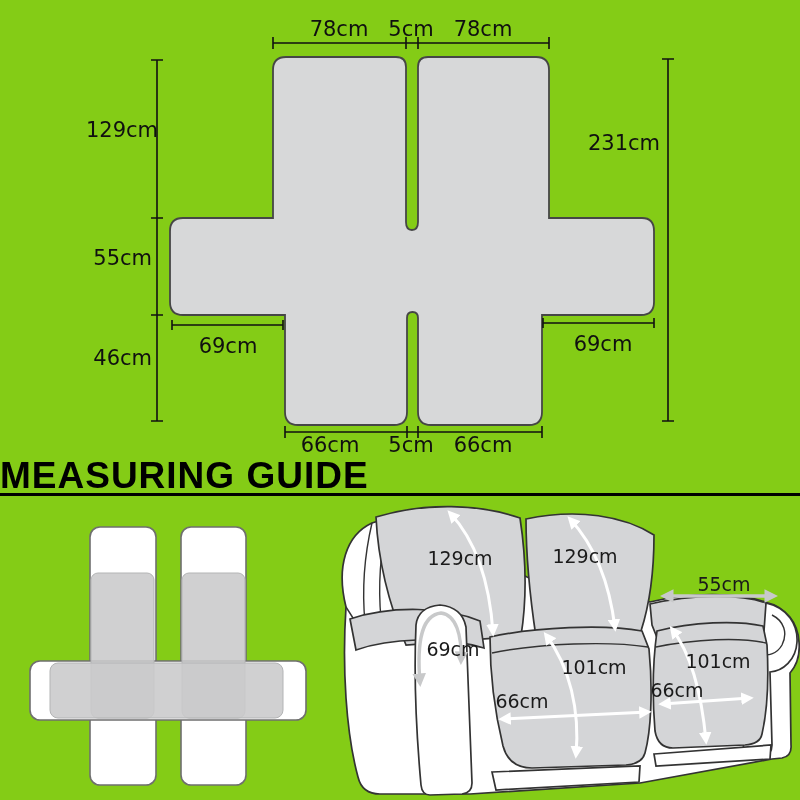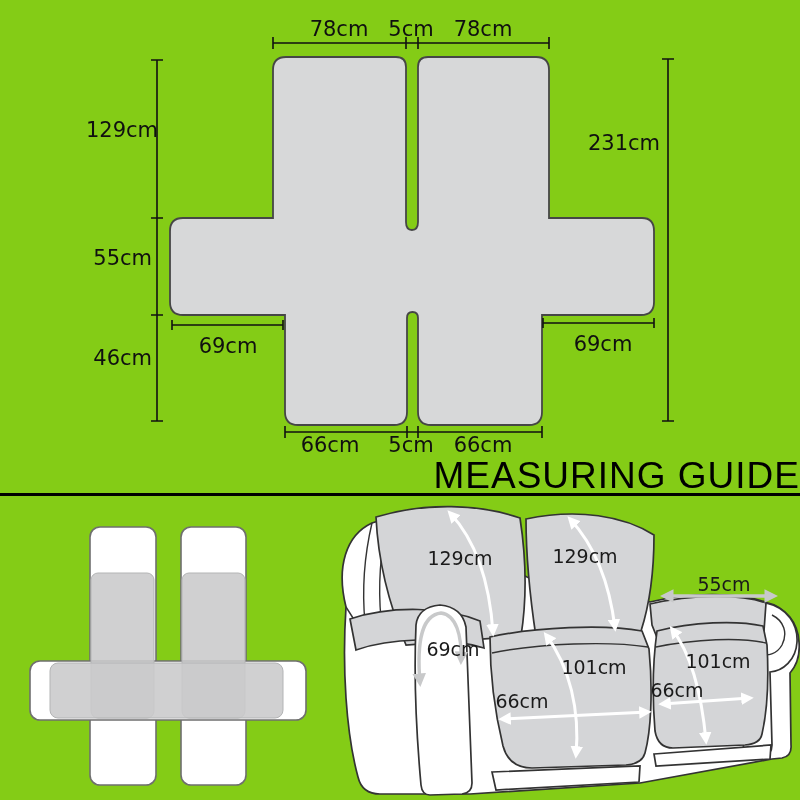--- a/index.html
+++ b/index.html
@@ -6,23 +6,23 @@
   #root{position:relative;width:800px;height:800px;background:#84cc16;overflow:hidden;
         font-family:"DejaVu Sans",sans-serif;}
   svg{position:absolute;display:block;}
   
   .pattern-shape{stroke:#464646;stroke-width:1.8;}
   .dim{stroke:#111;stroke-width:1.6;fill:none;}
   .dim-label{font-size:21px;fill:#101010;}
   .dim-label.end{text-anchor:end;}
   .dim-label.mid{text-anchor:middle;}
   
-  #heading{position:absolute;left:0;top:458px;width:100%;text-align:right;
+  #heading{position:absolute;left:0;top:458px;width:100%;text-align:left;
            font-family:"Liberation Sans","DejaVu Sans",sans-serif;
-           font-weight:400;font-size:37px;letter-spacing:1px;color:#000;line-height:36px;}
+           font-weight:700;font-size:37px;letter-spacing:1px;color:#000;line-height:36px;}
   #divider{position:absolute;left:0;top:493px;width:100%;height:3px;background:#000;}
   
   .schem-outline{fill:#ffffff;stroke:#6f6f6f;stroke-width:1.6;}
   .schem-gray{stroke:#b3b4b5;stroke-width:1;fill-opacity:0.88;}
   
   .sofa-line{fill:#ffffff;stroke:#333;stroke-width:1.7;}
   .sofa-gray{stroke:#333;stroke-width:1.7;}
   .sofa-seam{fill:none;stroke:#333;stroke-width:1.4;}
   .arrow-w{fill:none;stroke:#fff;stroke-width:3;}
   .arrow-g{fill:none;stroke:#c8c9ca;stroke-width:3.4;}

